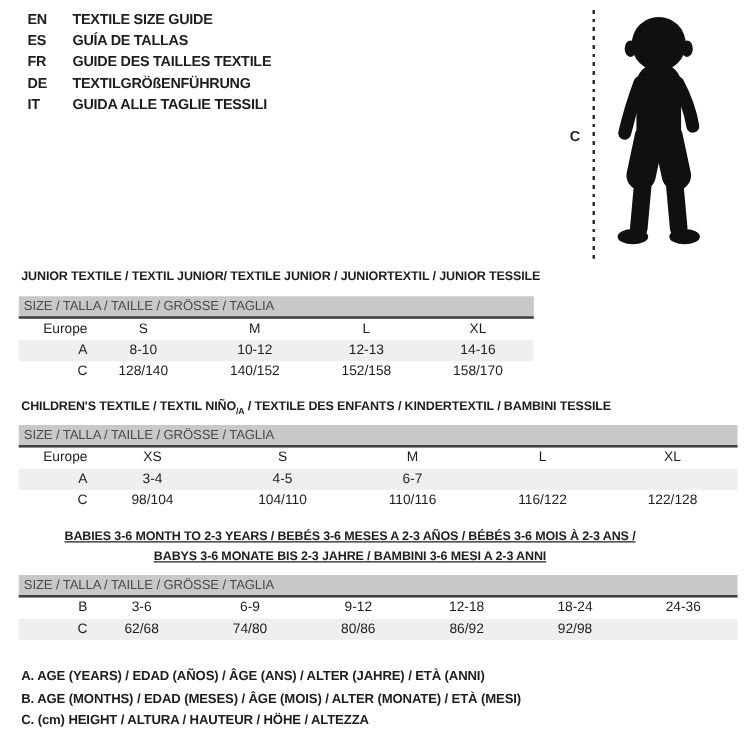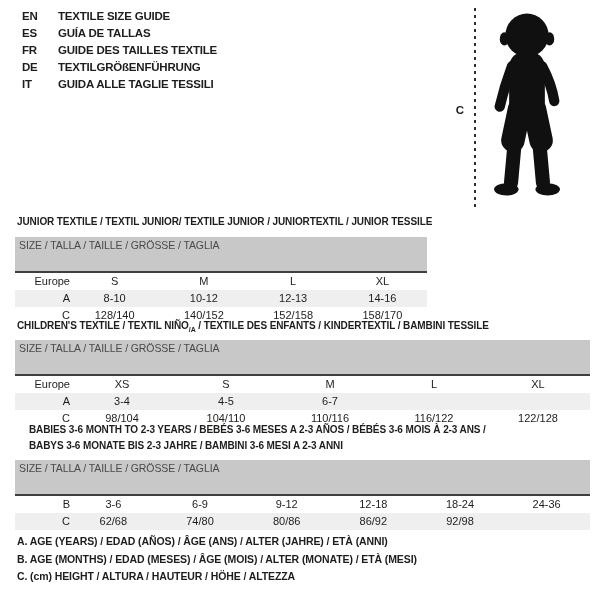--- a/index.html
+++ b/index.html
@@ -19,32 +19,32 @@
   .lang-code { width:36px; }
 
   
   .dotline { position:absolute; left:474px; top:8px; width:2px; height:199px;
              background:repeating-linear-gradient(to bottom,#2e2e2e 0 3px,transparent 3px 7px); }
   .c-label { position:absolute; left:450px; top:104px; width:20px; text-align:center;
              font-weight:bold; font-size:11.5px; }
   .baby { position:absolute; left:480px; top:8px; width:94px; height:201px; }
 
   
-  .sec-title { position:absolute; font-weight:bold; font-size:10px; letter-spacing:-0.1px; white-space:nowrap; }
+  .sec-title { position:absolute; font-weight:bold; font-size:10px; letter-spacing:-0.1px; white-space:nowrap;text-align:center; }
   .t1-title { left:17px; top:216px; }
   .t2-title { left:17px; top:320px; }
-  .t3-title { left:29px; top:422px; line-height:16px; white-space:normal; width:560px; }
+  .t3-title { left:0; top:422px; line-height:16px; white-space:normal; width:560px;text-decoration:underline; }
   .sub { font-size:7px; vertical-align:sub; }
 
   
   .size-table { position:absolute; font-size:11px; }
   .t1 { left:15px; top:237px; width:412px; }
   .t2 { left:15px; top:340px; width:575px; }
   .t3 { left:15px; top:460px; width:575px; }
-  .bar { background:#c8c8c8; height:36px; line-height:17px;
+  .bar { background:#c8c8c8; height:18px; line-height:17px;
          border-bottom:2px solid #3f3f3f; color:#4a4a4a;
          padding-left:4px; font-size:10.5px; letter-spacing:-0.1px; }
   .row { display:grid; height:17px; line-height:17px; text-align:center; }
   .row .lbl { text-align:right; padding-left:4px; }
   .row.stripe { background:#efefef; }
   .cols5 { grid-template-columns:55px repeat(4,1fr); }
   .cols6 { grid-template-columns:55px repeat(5,1fr); }
   .cols7 { grid-template-columns:55px repeat(6,1fr); }
 
   

